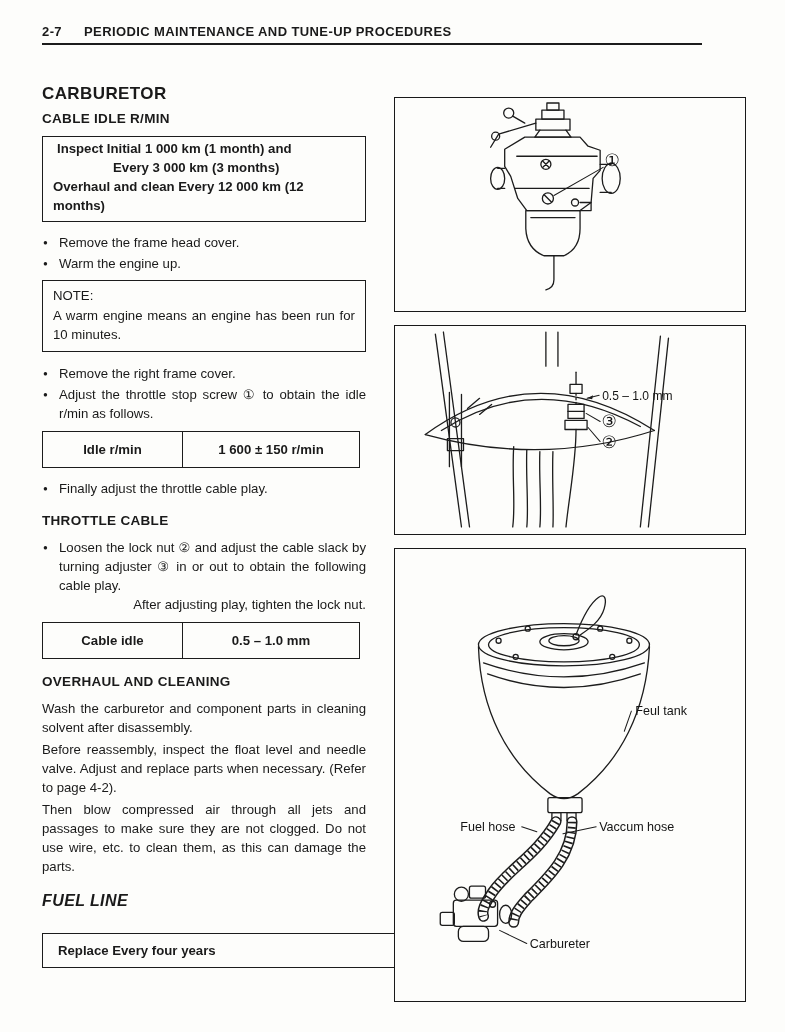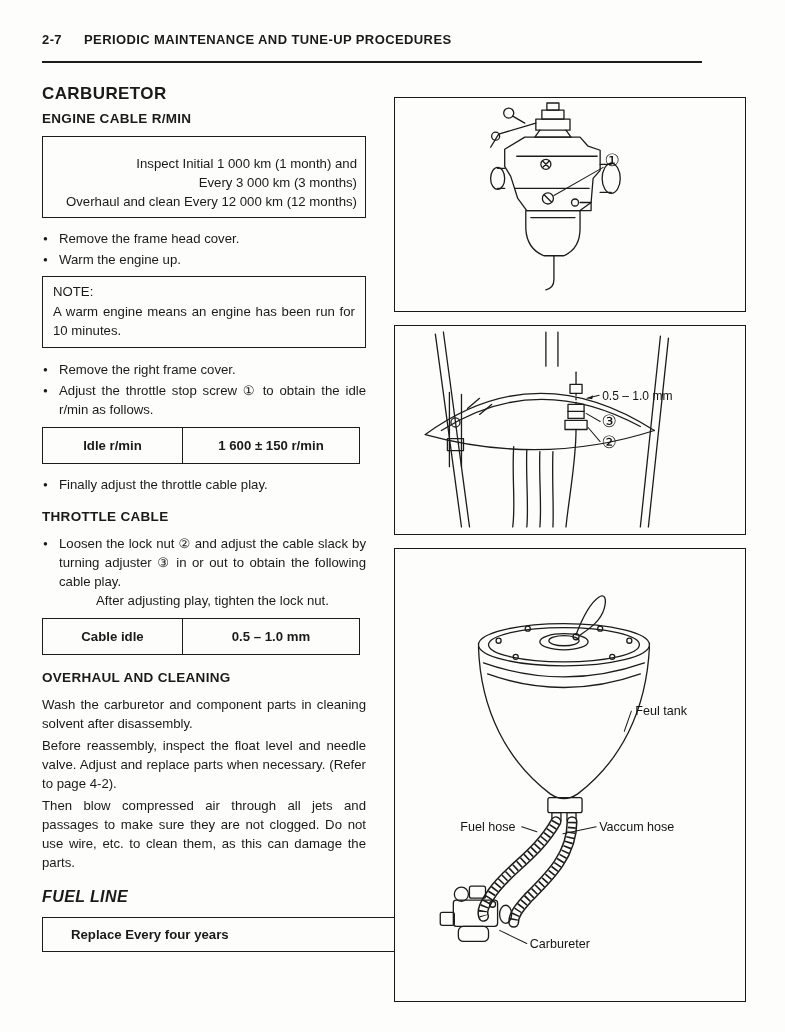--- a/index.html
+++ b/index.html
@@ -6,47 +6,47 @@
   html,body { background:#ffffff; }
   body {
     width:785px; height:1032px;
     font-family:"Liberation Sans", sans-serif;
     color:#1a1a1a;
   }
   .page { position:relative; width:785px; height:1032px; background:#fdfdfb; overflow:hidden; }
 
   
   .header {
-    position:absolute; left:42px; top:32px; width:660px;
+    position:absolute; left:42px; top:24px; width:660px;
     font-size:13px; font-weight:700; letter-spacing:.4px;
-    border-bottom:2px solid #1c1c1c; padding-bottom:14px;
+    border-bottom:2px solid #1c1c1c; padding-bottom:4px;
   }
   .page-num { margin-right:18px; }
 
   
   .left-col {
     position:absolute; left:42px; top:84px; width:324px;
     font-size:13.2px; line-height:19px;
   }
   h1 { font-size:17px; font-weight:700; letter-spacing:.4px; margin-bottom:6px; }
   h2 { font-size:13.5px; font-weight:700; letter-spacing:.3px; margin-bottom:8px; }
   .mt { margin-top:13px; }
 
   .interval-box {
-    border:1.6px solid #1c1c1c; padding:17px 8px 6px 10px;
-    font-weight:400; margin-bottom:11px; line-height:19px;text-align:right;
+    border:1.6px solid #1c1c1c; padding:2px 8px 6px 10px;
+    font-weight:700; margin-bottom:11px; line-height:19px;
   }
   .il1 { padding-left:4px; }
   .il2 { padding-left:60px; }
 
   .bullets { list-style:none; margin-bottom:7px; }
   .bullets li { position:relative; padding-left:17px; margin-bottom:2px; text-align:justify; }
   .bullets li::before { content:"●"; position:absolute; left:1px; top:0; font-size:8px; }
   .li-line { display:block; }
-  .li-line + .li-line { text-align:center; }
+  .li-line + .li-line { text-align:right; }
 
   .note-box {
     border:1.6px solid #1c1c1c; padding:5px 10px 7px;
     font-weight:400; margin:4px 0 12px;
   }
   .note-label { display:block; margin-bottom:1px; }
   .note-text { text-align:justify; }
 
   .spec-table {
     display:flex; border:1.6px solid #1c1c1c; width:318px;
@@ -54,21 +54,21 @@
   }
   .spec-table .cell { padding:8px 6px; text-align:center; }
   .spec-table .label { width:140px; border-right:1.6px solid #1c1c1c; }
   .spec-table .value { flex:1; }
 
   .para { text-align:justify; margin-bottom:3px; }
 
   .fuel-title { margin-top:15px; font-size:16px;font-style:italic; }
   .replace-box {
     border:1.6px solid #1c1c1c; width:376px;
-    padding:7px 28px; font-weight:700; margin-top:11px;
+    padding:7px 15px; font-weight:700; margin-top:23px;
   }
 
   
   .right-col {
     position:absolute; left:394px; top:97px; width:352px;
     display:flex; flex-direction:column; gap:13px;
   }
   .figure { border:1.6px solid #191919; background:#fdfdfb; }
   .fig1 { height:215px; }
   .fig2 { height:210px; }
@@ -91,21 +91,21 @@
 <div class="page">
 
   <header class="header">
     <span class="page-num">2-7</span>
     <span class="header-title">PERIODIC MAINTENANCE AND TUNE-UP PROCEDURES</span>
   </header>
 
   <main class="left-col">
 
     <h1>CARBURETOR</h1>
-    <h2>ENGINE CABLE R/MIN</h2>
+    <h2>CABLE IDLE R/MIN</h2>
 
     <div class="interval-box">
       <div class="il1">Inspect Initial 1 000 km (1 month) and</div>
       <div class="il2">Every 3 000 km (3 months)</div>
       <div class="il3">Overhaul and clean Every 12 000 km (12 months)</div>
     </div>
 
     <ul class="bullets">
       <li>Remove the frame head cover.</li>
       <li>Warm the engine up.</li>

